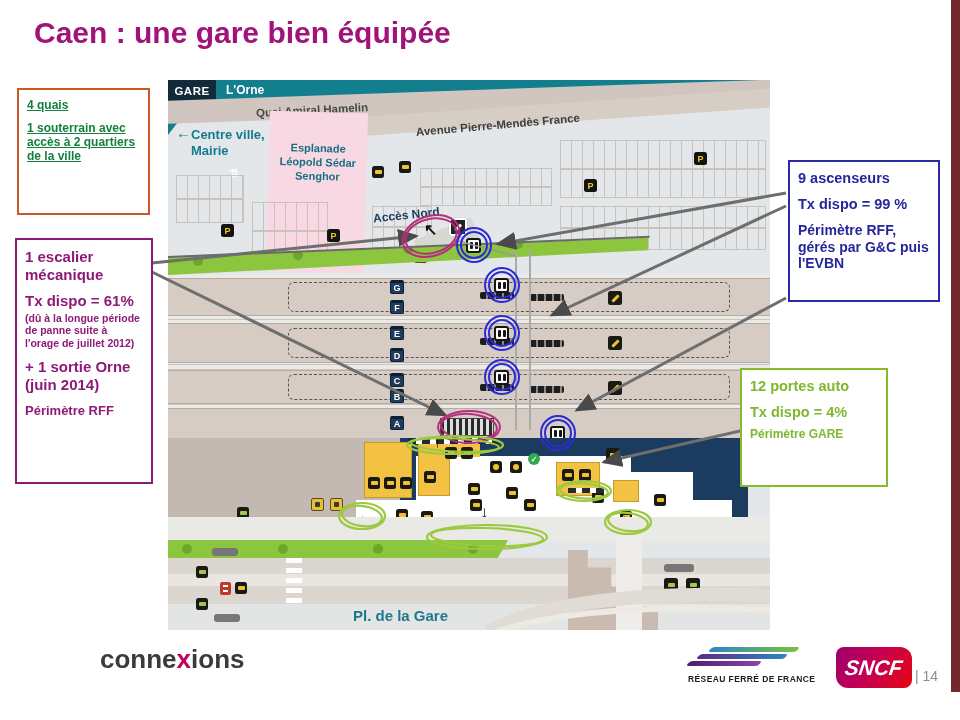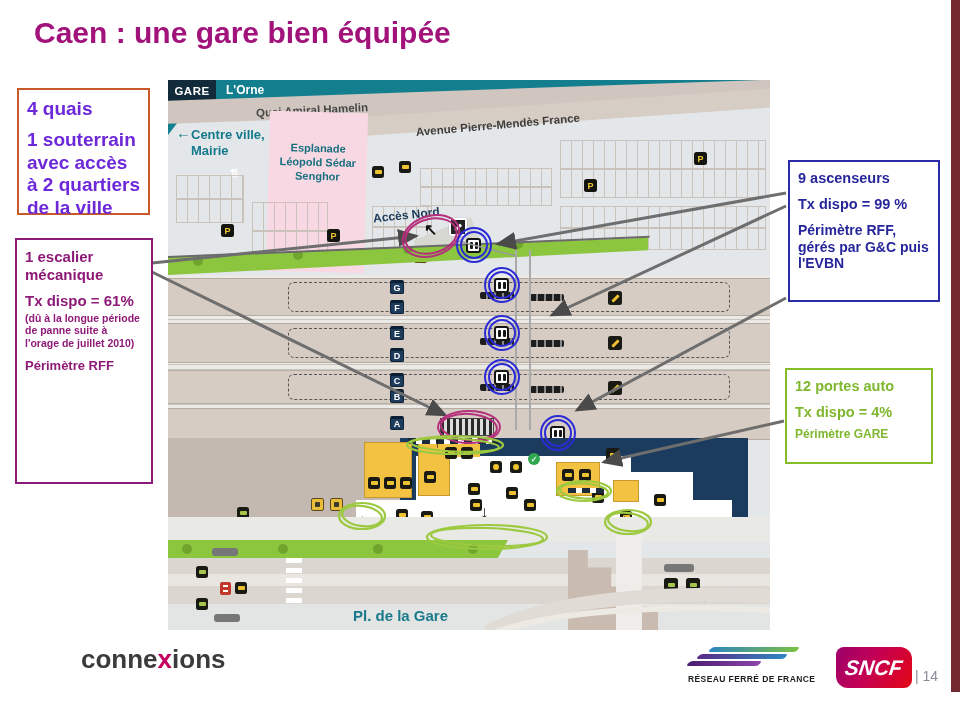--- a/index.html
+++ b/index.html
@@ -40,30 +40,30 @@
                  linear-gradient(180deg,transparent 0 48%,#C6BDB5 48% 52%,transparent 52%);}
   .tbar{position:absolute;width:34px;height:7px;border-radius:2px;
       background:repeating-linear-gradient(90deg,#1d1d1d 0 6px,#8a8a8a 6px 8px);}
   .tree{position:absolute;width:10px;height:10px;border-radius:50%;background:#6FA52D;}
   .arrowtxt{position:absolute;color:#111;font-weight:bold;line-height:1;}
   .doorstrip{position:absolute;height:6px;
       background:repeating-linear-gradient(90deg,#1b2b3b 0 8px,#ffffff 8px 14px);}
   
   .callout{position:absolute;background:#fff;padding:8px 8px;font-weight:bold;box-sizing:border-box;}
   .callout p{margin:0 0 9px;line-height:1.18;}
-  .co-red{border:2px solid #C75A28;color:#6d28d9;font-size:19px;}
+  .co-red{border:2px solid #C75A28;color:#15803d;font-size:12px;text-decoration:underline;}
   .co-purple{border:2px solid #8E1A78;color:#8E1A78;font-size:15px;}
   .co-blue{border:2px solid #2B2BA8;color:#26269B;font-size:14.5px;}
   .co-green{border:2px solid #86BB2A;color:#7FB72E;font-size:14.5px;}
   .note{font-size:10.5px;}
   
   .gclogo{position:absolute;left:68px;top:648px;color:#3B3B3D;font-weight:bold;font-size:26px;line-height:0.92;}
   .gclogo .amp{color:#E0003C;}
   .gclogo .gx{color:#C4005F;}
-  .gclogo .l2{margin-left:13px;}
+  .gclogo .l2{margin-left:32px;}
   .rff{position:absolute;left:688px;top:645px;width:130px;}
   .rff .sw{position:relative;height:26px;}
   .rff .s{position:absolute;height:5px;border-radius:3px;transform:skewX(-40deg);}
   .rff .lbl{font-size:8.5px;font-weight:bold;color:#1c1c1c;letter-spacing:.4px;margin-top:3px;}
   .sncf{position:absolute;left:836px;top:647px;width:76px;height:41px;border-radius:8px 12px 8px 12px;
       background:linear-gradient(120deg,#9B006B 0%,#C40055 45%,#E30613 100%);
       display:flex;align-items:center;justify-content:center;}
   .sncf span{color:#fff;font-weight:bold;font-style:italic;font-size:21px;transform:skewX(-8deg);}
   .pagenum{position:absolute;left:915px;top:668px;color:#8B8B9B;font-size:14px;}
   .sidebar{position:absolute;left:951px;top:0;width:9px;height:692px;background:#73272F;}
@@ -302,31 +302,32 @@
   </svg>
 
   <div class="callout co-red" style="left:17px;top:88px;width:133px;height:127px;">
     <p>4 quais</p>
     <p>1 souterrain avec accès à 2 quartiers de la ville</p>
   </div>
 
   <div class="callout co-purple" style="left:15px;top:238px;width:138px;height:246px;">
     <p>1 escalier mécanique</p>
     <p style="margin-bottom:2px;">Tx dispo = 61%</p>
-    <p class="note">(dû à la longue période de panne suite à l'orage de juillet 2010)</p>
+    <p class="note">(dû à la longue période de panne suite à l'orage de juillet 2012)</p>
+    <p>+ 1 sortie Orne (juin 2014)</p>
     <p style="font-size:13px;">Périmètre RFF</p>
   </div>
 
   <div class="callout co-blue" style="left:788px;top:160px;width:152px;height:142px;">
     <p>9 ascenseurs</p>
     <p>Tx dispo = 99 %</p>
     <p class="note" style="font-size:14px;">Périmètre RFF, gérés par G&amp;C puis l'EVBN</p>
   </div>
 
-  <div class="callout co-green" style="left:785px;top:368px;width:148px;height:96px;">
+  <div class="callout co-green" style="left:740px;top:368px;width:148px;height:119px;">
     <p>12 portes auto</p>
     <p style="margin-bottom:6px;">Tx dispo = 4%</p>
     <p class="note" style="font-size:12px;">Périmètre GARE</p>
   </div>
 
   <div class="gclogo">
     <div class="l2"><span>conne</span><span class="gx">x</span><span>ions</span></div>
   </div>
 
   <div class="rff">

